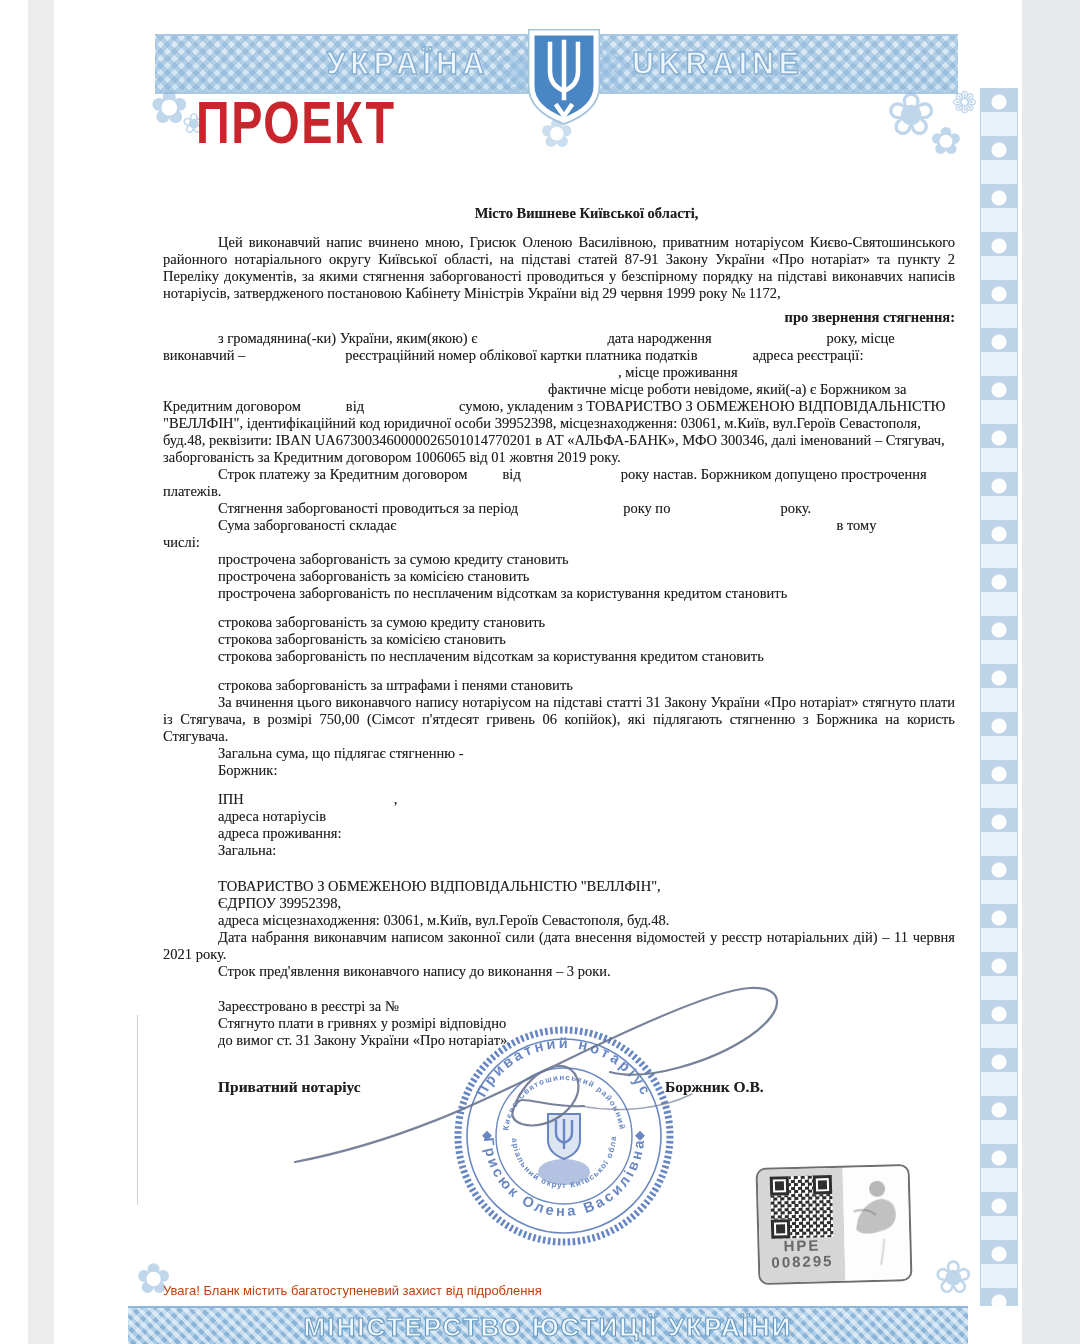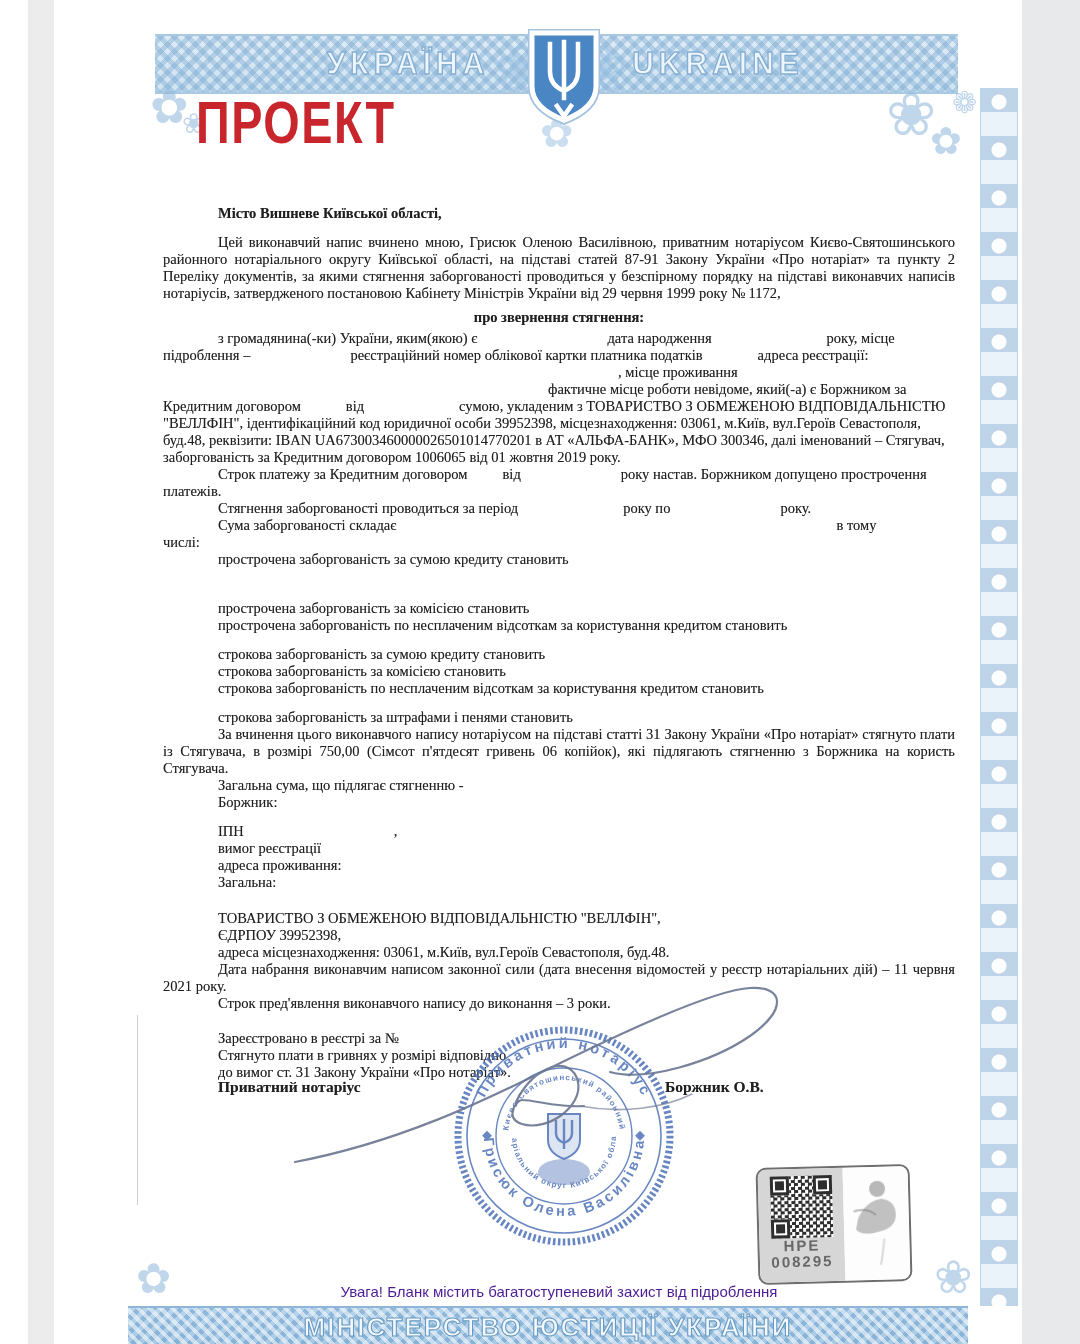--- a/index.html
+++ b/index.html
@@ -51,23 +51,23 @@
   
   .project{position:absolute;left:196px;top:88px;font-family:"Liberation Sans",sans-serif;
     font-weight:700;font-size:60px;letter-spacing:2px;color:#c9252d;
     transform:scaleX(.78);transform-origin:left top;}
   .doc-title{position:absolute;left:163px;top:156px;width:792px;text-align:center;
     font-weight:700;font-size:19px;letter-spacing:1px;color:#141414;}
 
   .flow{position:absolute;left:163px;top:205px;width:792px;
     text-shadow:0 0 .4px rgba(0,0,0,.40);}
   .flow-line{height:17px;line-height:17px;font-size:14.5px;white-space:nowrap;}
-  .flow-line.b{font-weight:700;}
+  .flow-line.b{font-weight:700;text-align:center;}
   .flow-para{margin:0;text-indent:55px;text-align:justify;line-height:17px;font-size:14.5px;}
-  .flow-heading{text-align:center;font-weight:700;height:18px;line-height:18px;font-size:14.5px;}
+  .flow-heading{text-align:right;font-weight:700;height:18px;line-height:18px;font-size:14.5px;}
   .blank{display:inline-block;height:2px;}
 
   .sig-row{position:absolute;left:163px;top:1078px;width:792px;font-size:15.5px;font-weight:700;
     text-shadow:0 0 .4px rgba(0,0,0,.40);}
   .sig-left{position:absolute;left:55px;}
   .sig-right{position:absolute;left:502px;}
 
   
   .stamp{position:absolute;left:448px;top:1020px;z-index:4;opacity:.85;}
   .st-big{font-family:"Liberation Sans",sans-serif;font-weight:700;font-size:14.5px;
@@ -85,22 +85,22 @@
     background-image:repeating-conic-gradient(#2e2e2e 0% 25%, rgba(255,255,255,0) 0% 50%);
     background-size:7px 7px;}
   .qr .f{position:absolute;width:13px;height:13px;border:3px solid #2e2e2e;background:#fff;}
   .qr .f::after{content:"";position:absolute;inset:2px;background:#2e2e2e;}
   .f.tl{left:0;top:0;} .f.tr{right:0;top:0;} .f.bl{left:0;bottom:0;}
   .sticker-series,.sticker-number{font-family:"Liberation Sans",sans-serif;font-weight:700;
     font-size:15px;line-height:16px;color:#686868;letter-spacing:2px;}
   .sticker-right{flex:1;position:relative;background:#fdfdfd;}
   .sticker-right svg{filter:blur(.4px);}
 
-  .warning{position:absolute;left:163px;top:1283px;width:792px;text-align:center;
-    font-family:"Liberation Sans",sans-serif;font-size:15px;color:#4c1d95;}
+  .warning{position:absolute;left:163px;top:1283px;width:792px;text-align:left;
+    font-family:"Liberation Sans",sans-serif;font-size:13px;color:#c2410c;}
 </style>
 </head>
 <body>
 
 <div class="page">
 
   <div class="scan-strip-left"></div>
   <div class="scan-strip-right"></div>
   <div class="fold-line"></div>
 
@@ -139,47 +139,47 @@
 
 
   <div class="flow">
       <div class="flow-line b" style="padding-left: 55px;"><span>Місто Вишневе Київської області,</span></div>
       <div style="height: 12px;"></div>
       <p class="flow-para">Цей виконавчий напис вчинено мною, Грисюк Оленою Василівною, приватним нотаріусом Києво-Святошинського районного нотаріального округу Київської області, на підставі статей 87-91 Закону України «Про нотаріат» та пункту 2 Переліку документів, за якими стягнення заборгованості проводиться у безспірному порядку на підставі виконавчих написів нотаріусів, затвердженого постановою Кабінету Міністрів України від 29 червня 1999 року № 1172,</p>
       <div style="height: 6px;"></div>
       <div class="flow-heading">про звернення стягнення:</div>
       <div style="height: 4px;"></div>
       <div class="flow-line" style="padding-left: 55px;"><span>з громадянина(-ки) України, яким(якою) є</span><span class="blank" style="width: 130px;"></span><span>дата народження</span><span class="blank" style="width: 115px;"></span><span>року, місце</span></div>
-      <div class="flow-line"><span>підроблення –</span><span class="blank" style="width: 100px;"></span><span>реєстраційний номер облікової картки платника податків</span><span class="blank" style="width: 55px;"></span><span>адреса реєстрації:</span></div>
+      <div class="flow-line"><span>виконавчий –</span><span class="blank" style="width: 100px;"></span><span>реєстраційний номер облікової картки платника податків</span><span class="blank" style="width: 55px;"></span><span>адреса реєстрації:</span></div>
       <div class="flow-line"><span class="blank" style="width: 455px;"></span><span>, місце проживання</span></div>
       <div class="flow-line"><span class="blank" style="width: 385px;"></span><span>фактичне місце роботи невідоме, який(-а) є Боржником за</span></div>
       <div class="flow-line"><span>Кредитним договором</span><span class="blank" style="width: 45px;"></span><span>від</span><span class="blank" style="width: 95px;"></span><span>сумою, укладеним з ТОВАРИСТВО З ОБМЕЖЕНОЮ ВІДПОВІДАЛЬНІСТЮ</span></div>
       <div class="flow-line"><span>"ВЕЛЛФІН", ідентифікаційний код юридичної особи 39952398, місцезнаходження: 03061, м.Київ, вул.Героїв Севастополя,</span></div>
       <div class="flow-line"><span>буд.48, реквізити: IBAN UA673003460000026501014770201 в АТ «АЛЬФА-БАНК», МФО 300346, далі іменований – Стягувач,</span></div>
       <div class="flow-line"><span>заборгованість за Кредитним договором 1006065 від 01 жовтня 2019 року.</span></div>
       <div class="flow-line" style="padding-left: 55px;"><span>Строк платежу за Кредитним договором</span><span class="blank" style="width: 35px;"></span><span>від</span><span class="blank" style="width: 100px;"></span><span>року настав. Боржником допущено  прострочення</span></div>
       <div class="flow-line"><span>платежів.</span></div>
       <div class="flow-line" style="padding-left: 55px;"><span>Стягнення заборгованості проводиться за період</span><span class="blank" style="width: 105px;"></span><span>року по</span><span class="blank" style="width: 110px;"></span><span>року.</span></div>
       <div class="flow-line" style="padding-left: 55px;"><span>Сума заборгованості складає</span><span class="blank" style="width: 440px;"></span><span>в тому</span></div>
       <div class="flow-line"><span>числі:</span></div>
       <div class="flow-line" style="padding-left: 55px;"><span>прострочена заборгованість за сумою кредиту становить</span></div>
-      <div class="flow-line" style="padding-left: 55px; margin-top: 32px;"><span>прострочена заборгованість за комісією становить</span></div>
+      <div class="flow-line" style="padding-left: 55px;"><span>прострочена заборгованість за комісією становить</span></div>
       <div class="flow-line" style="padding-left: 55px;"><span>прострочена заборгованість по несплаченим відсоткам за користування кредитом становить</span></div>
       <div style="height: 12px;"></div>
       <div class="flow-line" style="padding-left: 55px;"><span>строкова заборгованість за сумою кредиту становить</span></div>
       <div class="flow-line" style="padding-left: 55px;"><span>строкова заборгованість за комісією становить</span></div>
       <div class="flow-line" style="padding-left: 55px;"><span>строкова заборгованість  по  несплаченим  відсоткам  за  користування  кредитом  становить</span></div>
       <div style="height: 12px;"></div>
       <div class="flow-line" style="padding-left: 55px;"><span>строкова заборгованість за штрафами і пенями становить</span></div>
       <p class="flow-para">За вчинення цього виконавчого напису нотаріусом на підставі статті 31 Закону України «Про нотаріат» стягнуто плати із Стягувача, в розмірі 750,00 (Сімсот п'ятдесят гривень 06 копійок), які підлягають стягненню з Боржника на користь Стягувача.</p>
       <div class="flow-line" style="padding-left: 55px;"><span>Загальна сума, що підлягає стягненню -</span></div>
       <div class="flow-line" style="padding-left: 55px;"><span>Боржник:</span></div>
       <div style="height: 12px;"></div>
       <div class="flow-line" style="padding-left: 55px;"><span>ІПН</span><span class="blank" style="width: 150px;"></span><span>,</span></div>
-      <div class="flow-line" style="padding-left: 55px;"><span>вимог реєстрації</span></div>
+      <div class="flow-line" style="padding-left: 55px;"><span>адреса нотаріусів</span></div>
       <div class="flow-line" style="padding-left: 55px;"><span>адреса проживання:</span></div>
       <div class="flow-line" style="padding-left: 55px;"><span>Загальна:</span></div>
       <div class="flow-line" style="padding-left: 55px; margin-top: 19px;"><span>ТОВАРИСТВО З ОБМЕЖЕНОЮ ВІДПОВІДАЛЬНІСТЮ "ВЕЛЛФІН",</span></div>
       <div class="flow-line" style="padding-left: 55px;"><span>ЄДРПОУ 39952398,</span></div>
       <div class="flow-line" style="padding-left: 55px;"><span>адреса місцезнаходження: 03061, м.Київ, вул.Героїв Севастополя, буд.48.</span></div>
       <p class="flow-para">Дата набрання виконавчим написом законної сили (дата внесення відомостей у реєстр нотаріальних дій) – 11 червня 2021 року.</p>
       <div class="flow-line" style="padding-left: 55px;"><span>Строк пред'явлення виконавчого напису до виконання – 3 роки.</span></div>
       <div style="height: 18px;"></div>
       <div class="flow-line" style="padding-left: 55px;"><span>Зареєстровано в реєстрі за №</span></div>
       <div class="flow-line" style="padding-left: 55px;"><span>Стягнуто плати в гривнях у розмірі відповідно</span></div>

